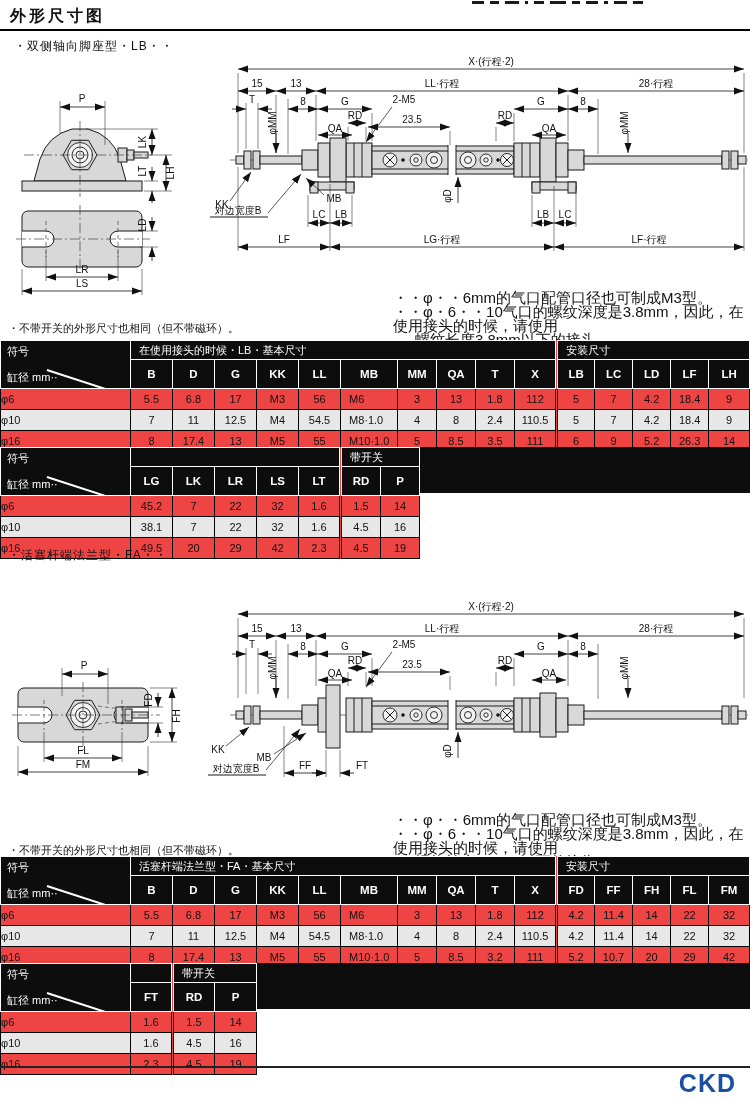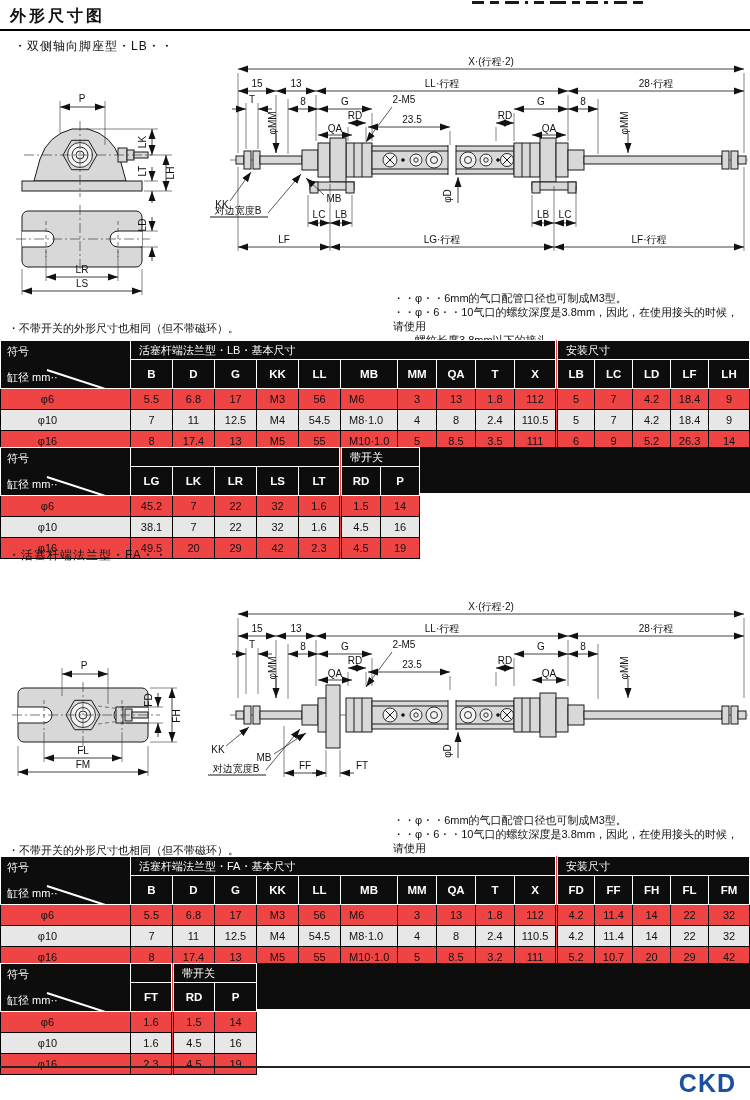--- a/index.html
+++ b/index.html
@@ -4,32 +4,32 @@
 <style>
   html,body{margin:0;padding:0;background:#fff;}
   .page{position:relative;width:750px;height:1100px;background:#fff;overflow:hidden;
         font-family:"Liberation Sans","DejaVu Sans",sans-serif;color:#111;}
   .abs{position:absolute;}
   .page-title{top:6px;left:10px;font-size:16px;font-weight:bold;letter-spacing:3px;}
   .title-rule{top:29px;left:0;width:750px;height:2px;background:#000;}
   .clips{top:0;right:8px;width:270px;height:6px;overflow:hidden;white-space:nowrap;}
   .clips span{display:inline-block;height:3px;background:#1a1a1a;margin-right:6px;vertical-align:top;margin-top:1px;}
   .sec-head{font-size:12px;letter-spacing:1px;}
-  .notes{width:356px;font-size:11px;line-height:14px;}
+  .notes{width:356px;font-size:15px;line-height:14px;}
   .notes .ind{padding-left:22px;}
   .nosw{font-size:11px;}
   
   table{border-collapse:collapse;table-layout:fixed;font-size:11px;background:#ef4444;}
   th,td{border:1px solid #000;padding:0;text-align:center;overflow:hidden;white-space:nowrap;}
   thead th{background:#0d0d0d;color:#fff;border:1px solid #fff;font-weight:bold;}
   tr.grp th{height:18px;font-weight:normal;text-align:left;padding-left:8px;font-size:11px;}
   tr.cols th{height:28px;font-size:11.5px;}
   tbody td{height:20px;}
   tbody tr.alt td{background:#e7e7e7;}
-  td.lbl{text-align:center;padding-right:36px;margin-top:27px;}
+  td.lbl{text-align:left;padding-right:36px;margin-top:27px;}
   tbody td.dbl,{border-left:3px double #000;}
   tbody .dbl{border-left:3px double #000;}
   thead .dbl{border-left:3px double #fff;}
   .ta tbody td:nth-child(7){text-align:left;padding-left:8px;}
   th.corner{position:relative;}
   .corner-top{position:absolute;top:3px;left:6px;font-weight:normal;font-size:11px;}
   .corner-bot{position:absolute;bottom:3px;left:6px;font-weight:normal;font-size:11px;}
   .diag{position:absolute;left:46px;top:28px;width:90px;height:1.5px;background:#fff;
         transform:rotate(18deg);transform-origin:left center;}
   .band{position:absolute;top:0;height:46px;background:#0d0d0d;}
@@ -304,21 +304,21 @@
           <col style="width:38px">
           <col>
       </colgroup>
       <thead>
         <tr class="grp">
           <th class="corner" rowspan="2">
             <span class="corner-top">符号</span>
             <span class="corner-bot">缸径 mm··</span>
             <span class="diag"></span>
           </th>
-          <th colspan="10">活塞杆端法兰型・LB・基本尺寸</th>
+          <th colspan="10">在使用接头的时候・LB・基本尺寸</th>
           <th colspan="5" class="dbl">安装尺寸</th>
         </tr>
         <tr class="cols">
 
         <th>B</th>
             <th>D</th>
             <th>G</th>
             <th>KK</th>
             <th>LL</th>
             <th>MB</th>

